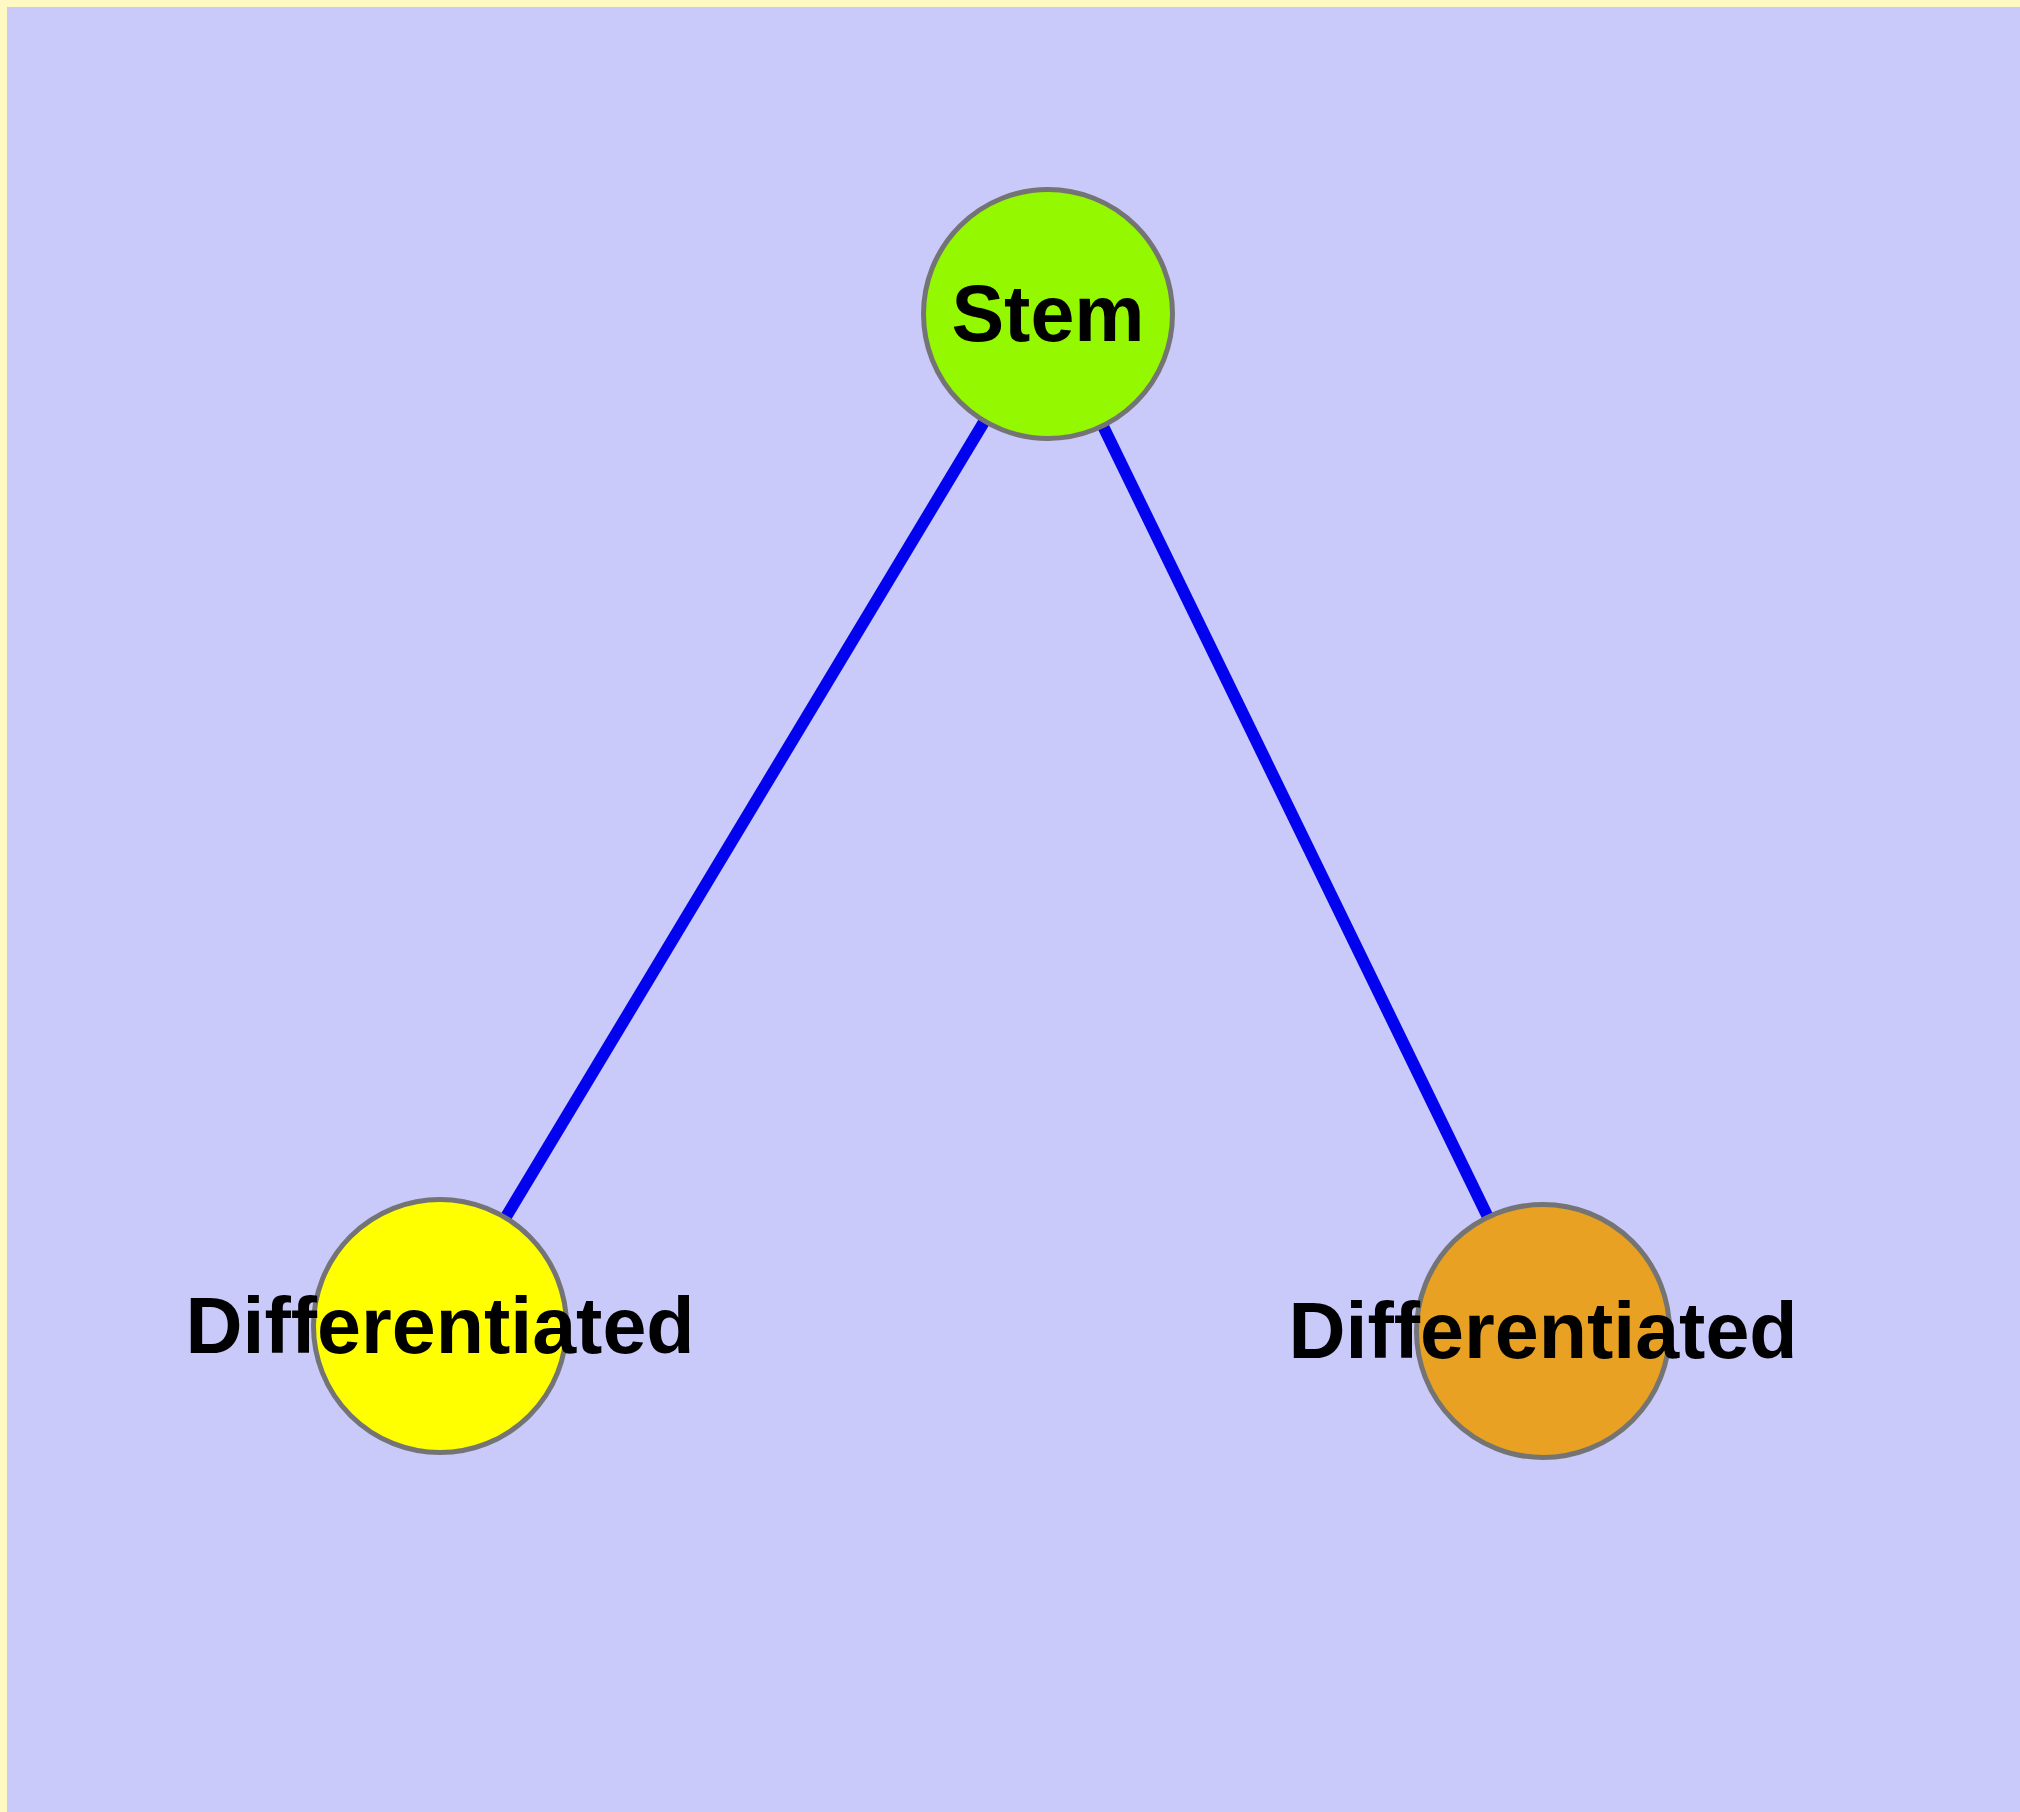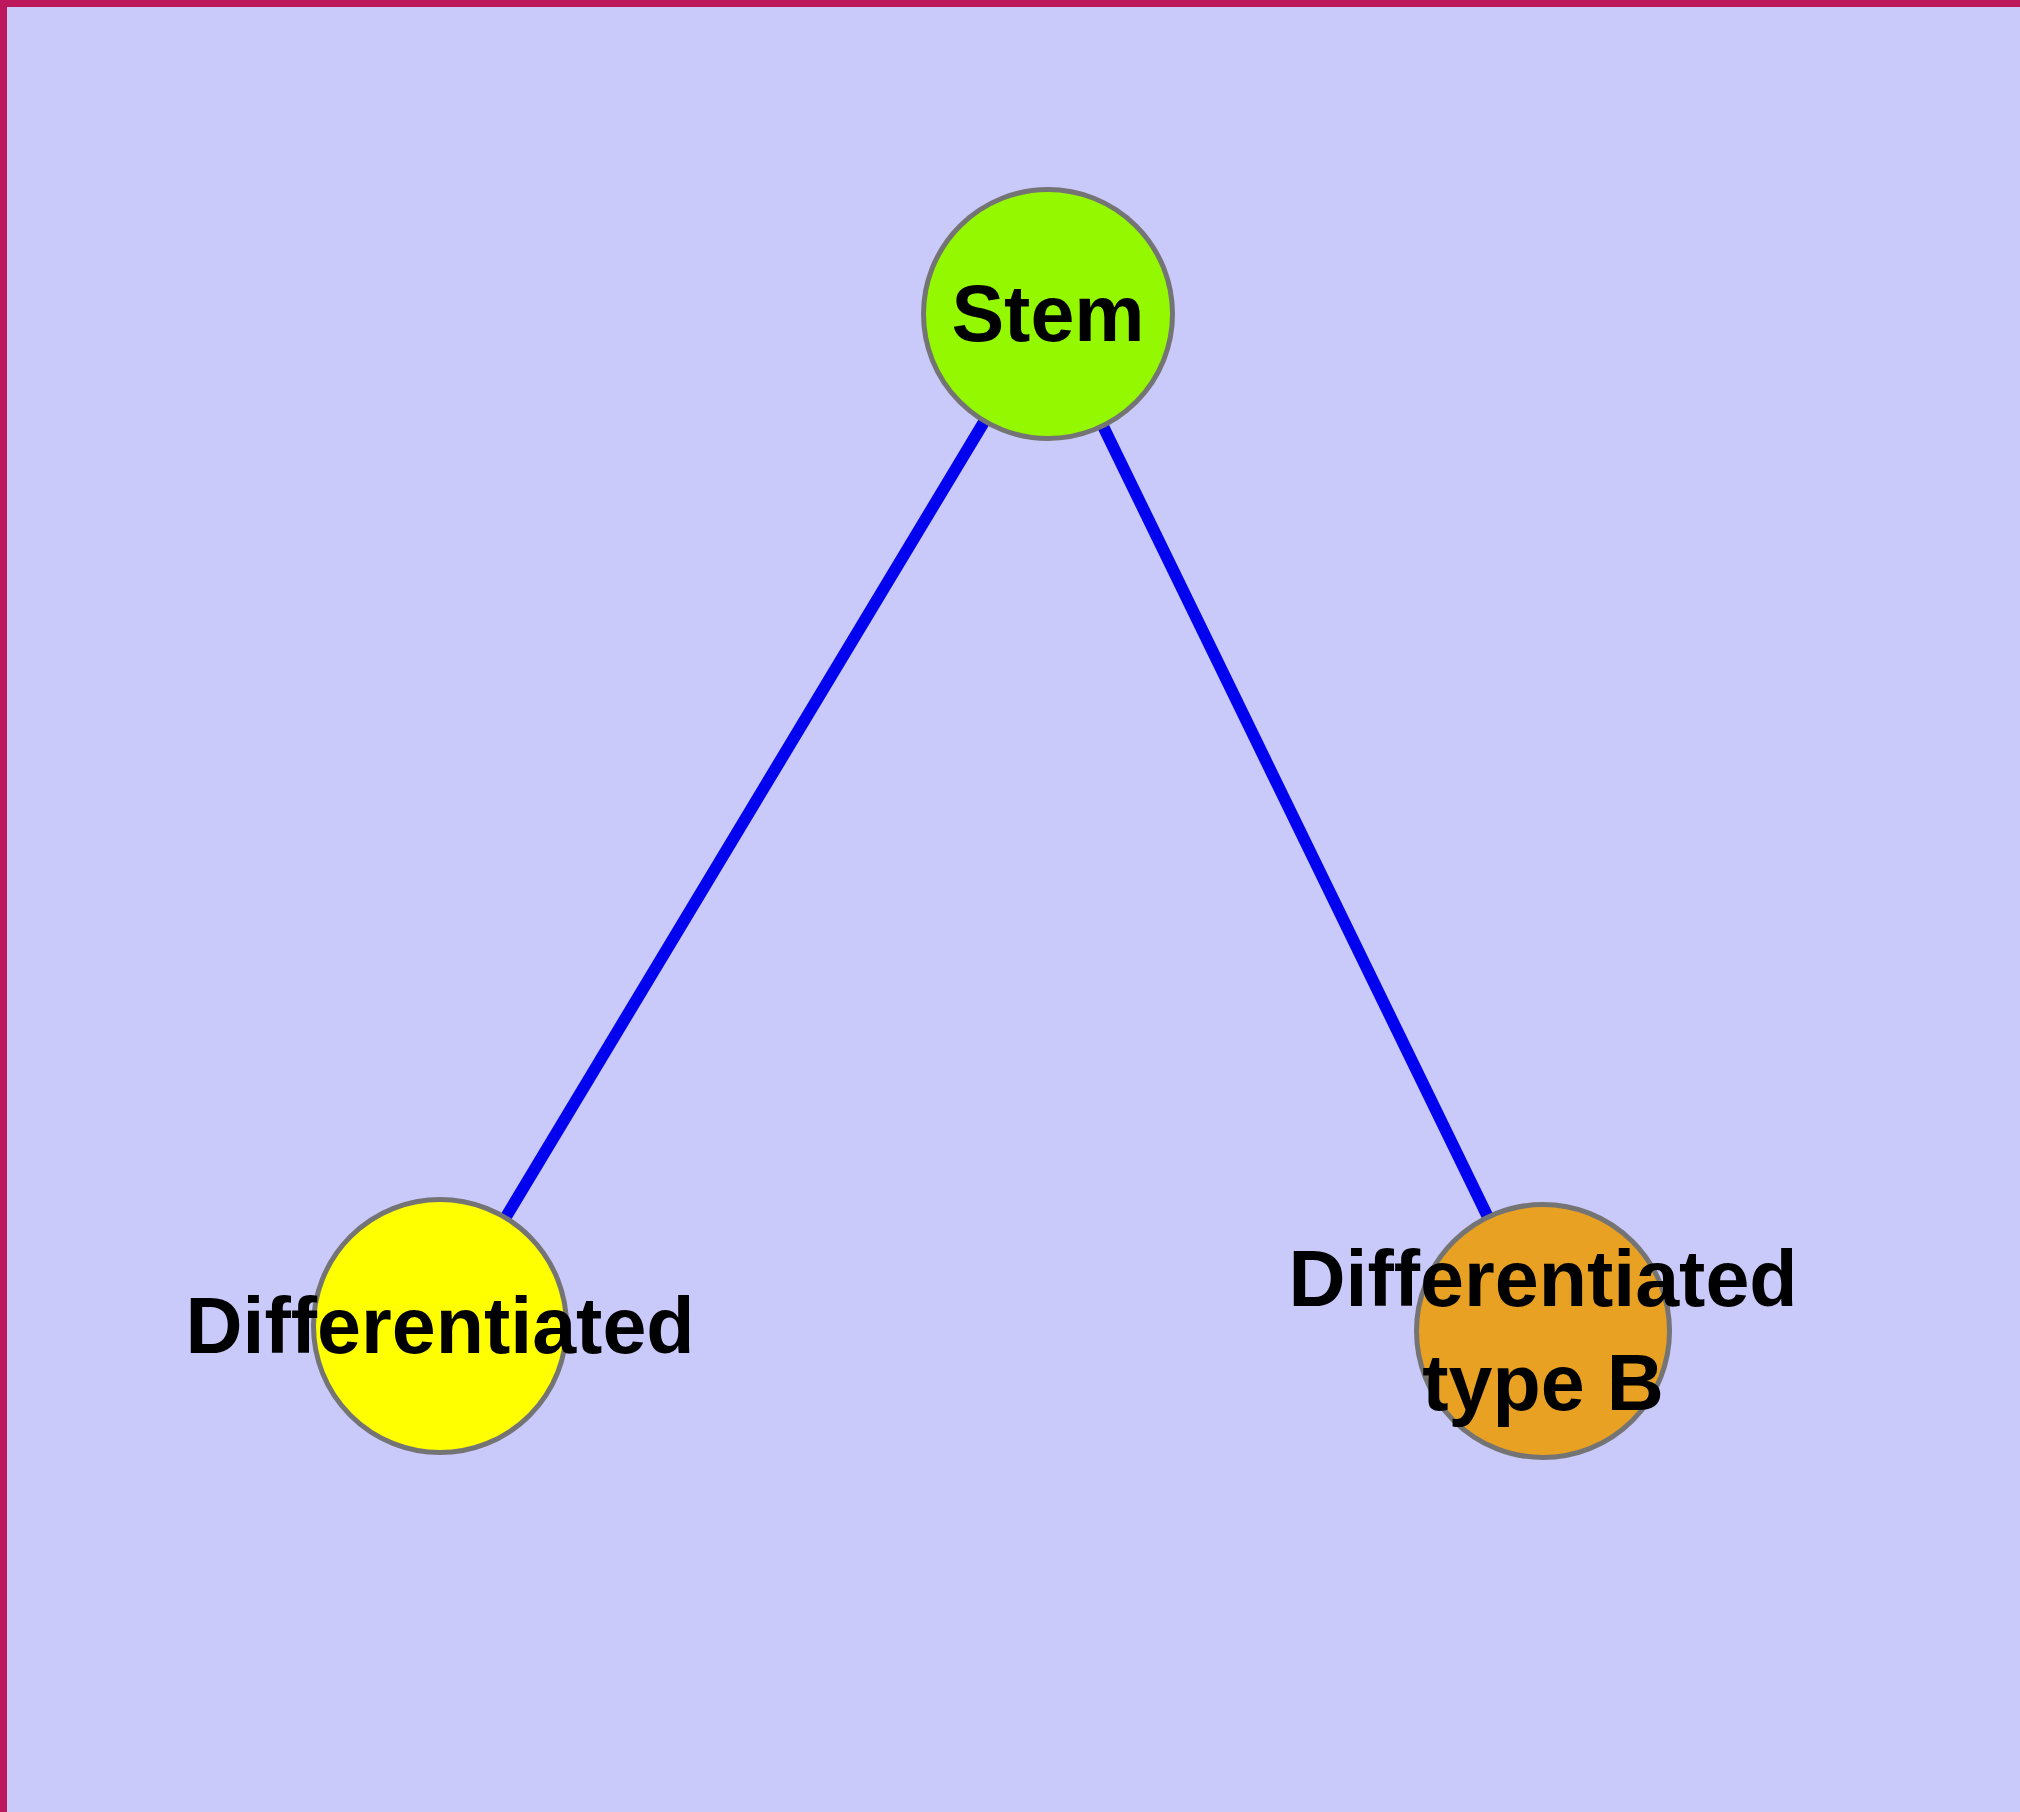--- a/index.html
+++ b/index.html
@@ -42,37 +42,36 @@
     font-size: 79px;
     line-height: 1.32;
     color: #000000;
     text-align: center;
   }
   .node-label-line:empty { display: none; }
 </style>
 </head>
 <body>
 
-<div id="canvas" style="background: #be185d;">
+<div id="canvas" style="background: #fef9c3;">
 
   <div id="graph-bg" style="background: rgb(201, 201, 250);"></div>
 
   <svg id="edge-layer" xmlns="http://www.w3.org/2000/svg" viewBox="0 0 2384 2138">
       <line x1="1237" y1="371" x2="519" y2="1565" stroke="#0202ee" stroke-width="14"></line>
       <line x1="1237" y1="371" x2="1821" y2="1571" stroke="#0202ee" stroke-width="14"></line>
     </svg>
 
   <div class="node" style="left: 1048px; top: 314px; width: 254px; height: 254px; background: rgb(148, 248, 0); border: 5.1px solid rgb(116, 116, 116);">
     <span class="node-label-line">Stem</span>
 
   </div>
 
   <div class="node" style="left: 440px; top: 1326px; width: 258px; height: 258px; background: rgb(255, 255, 0); border: 5.1px solid rgb(116, 116, 116);">
     <span class="node-label-line">Differentiated</span>
   </div>
 
   <div class="node" style="left: 1543px; top: 1331px; width: 258px; height: 258px; background: rgb(232, 161, 35); border: 5.1px solid rgb(116, 116, 116);">
     <span class="node-label-line">Differentiated</span>
-    <span class="node-label-line">type B</span>
   </div>
 
 </div>
 
 
 </body></html>

